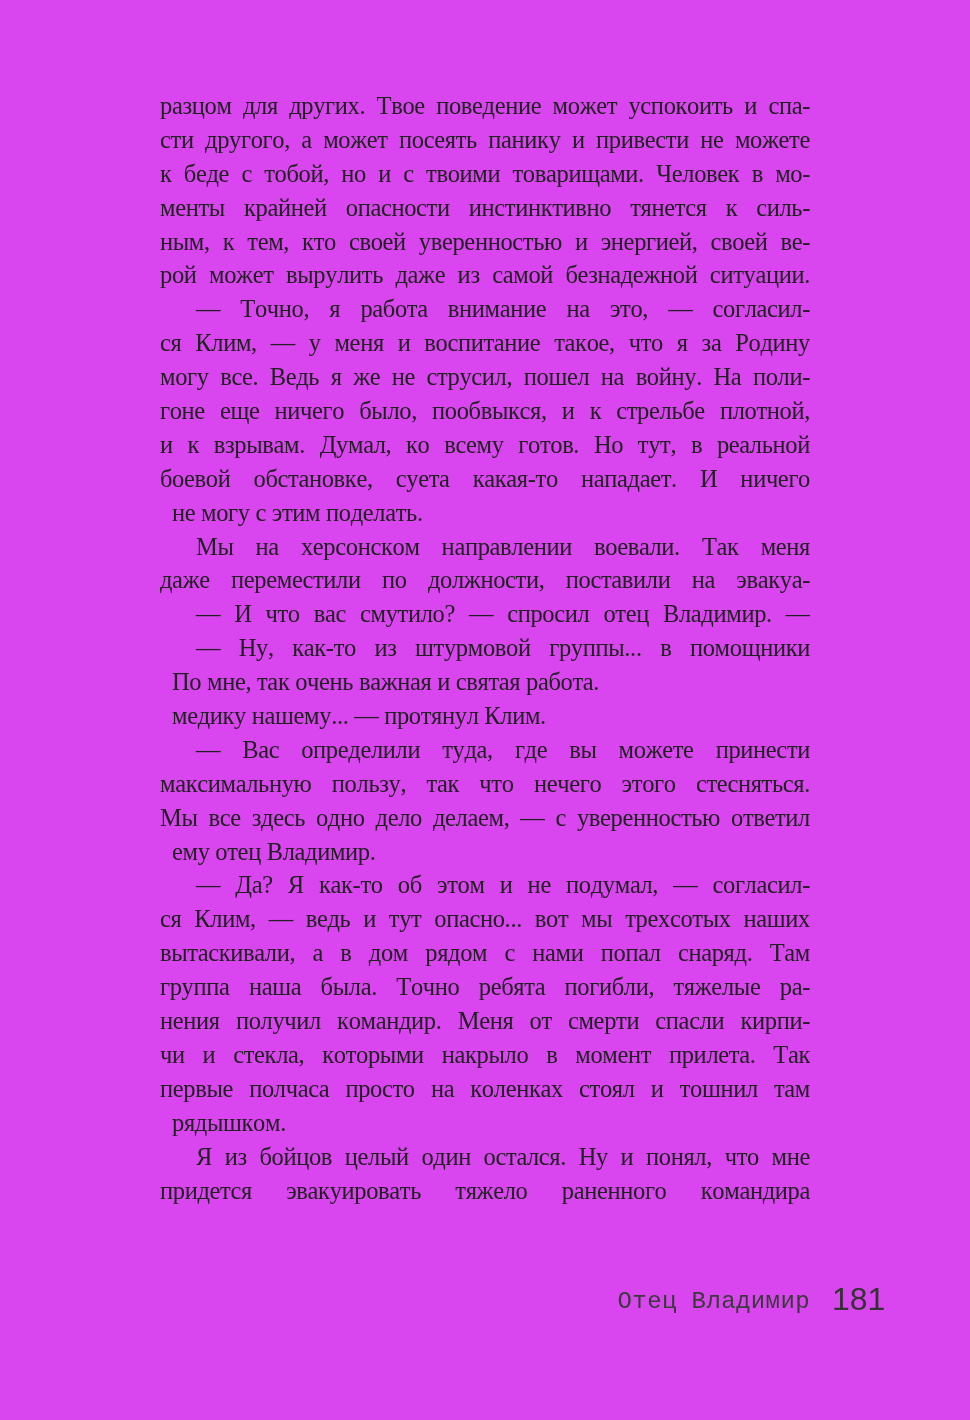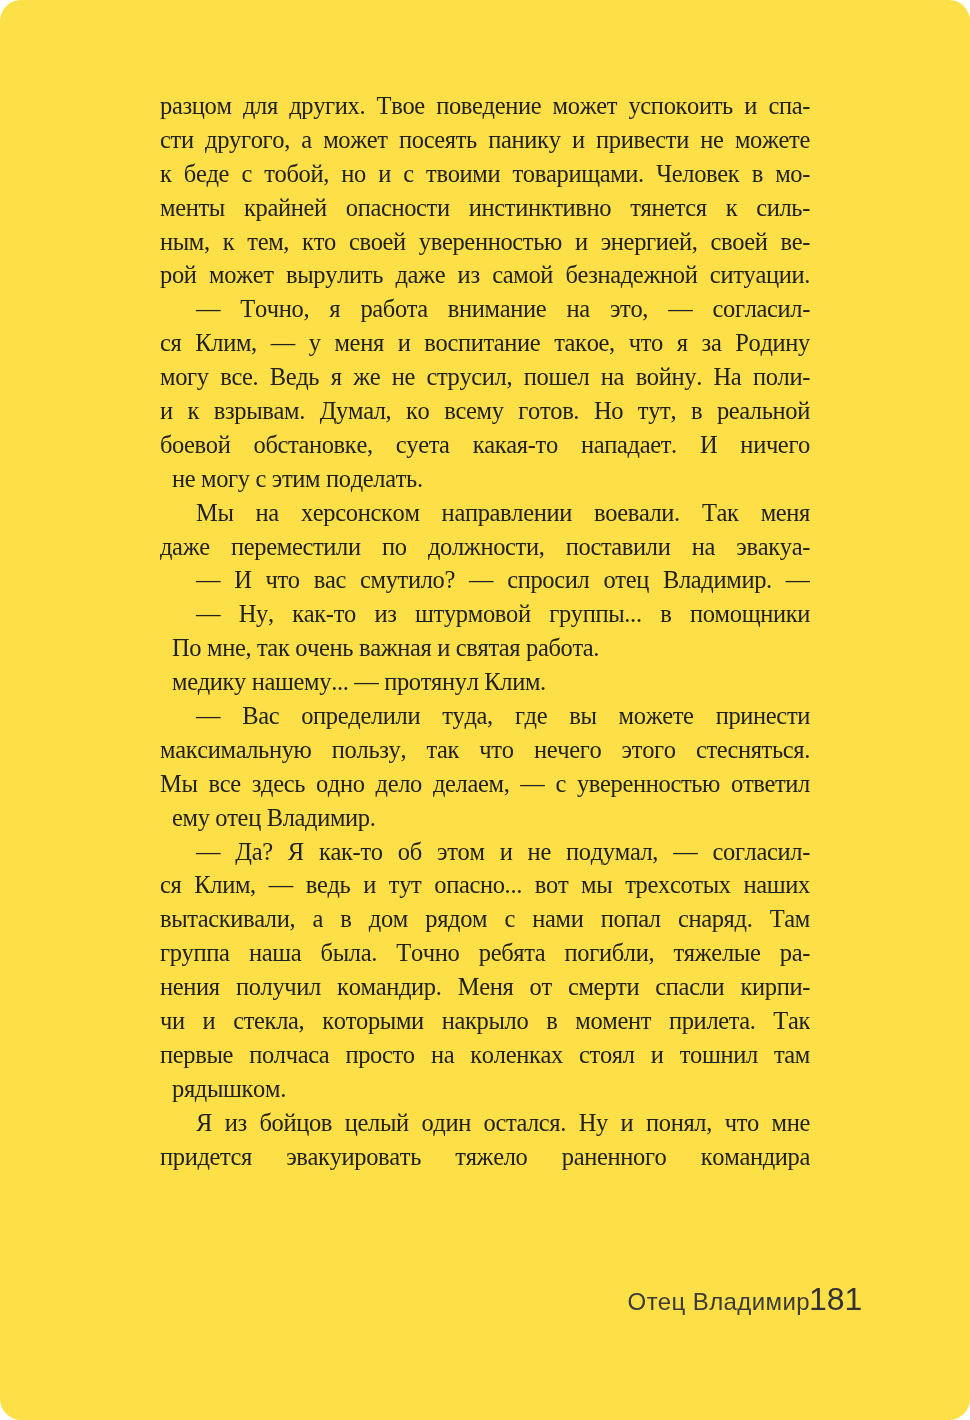--- a/index.html
+++ b/index.html
@@ -4,23 +4,22 @@
 <style>
   html, body {
     margin: 0;
     padding: 0;
     background: #ffffff;
   }
   .page {
     position: relative;
     width: 970px;
     height: 1420px;
-    background: #fde047;
+    background: #d946ef;
     overflow: hidden;
-    border-radius: 21px;
   }
   .text-block {
     position: absolute;
     left: 160px;
     top: 89px;
     width: 650px;
     color: #212121;
     font-family: "Liberation Serif", "DejaVu Serif", serif;
     font-size: 24.5px;
     line-height: 33.9px;
@@ -39,29 +38,29 @@
   }
   .line.para-end {
     text-align: left;
     text-align-last: left;
     margin-left: 12px;
   }
   .footer-title {
     position: absolute;
     top: 1288px;
     right: 160px;
-    font-family: Liberation Sans, sans-serif;
+    font-family: Liberation Mono, monospace;
     font-size: 24px;
     letter-spacing: 0.4px;
     color: #3a3a3a;
   }
   .footer-page-number {
     position: absolute;
     top: 1281px;
-    left: 809px;
+    left: 832px;
     font-family: "Liberation Sans", "DejaVu Sans", sans-serif;
     font-size: 32px;
     color: #333333;
   }
 </style>
 </head>
 <body>
 
 <div class="page">
 
@@ -69,20 +68,21 @@
 
   <div class="line">разцом для других. Твое поведение может успокоить и спа-</div>
       <div class="line">сти другого, а может посеять панику и привести не можете</div>
       <div class="line">к беде с тобой, но и с твоими товарищами. Человек в мо-</div>
       <div class="line">менты крайней опасности инстинктивно тянется к силь-</div>
       <div class="line">ным, к тем, кто своей уверенностью и энергией, своей ве-</div>
       <div class="line">рой может вырулить даже из самой безнадежной ситуации.</div>
       <div class="line indent">— Точно, я работа внимание на это, — согласил-</div>
       <div class="line">ся Клим, — у меня и воспитание такое, что я за Родину</div>
       <div class="line">могу все. Ведь я же не струсил, пошел на войну. На поли-</div>
+      <div class="line">гоне еще ничего было, пообвыкся, и к стрельбе плотной,</div>
       <div class="line">и к взрывам. Думал, ко всему готов. Но тут, в реальной</div>
       <div class="line">боевой обстановке, суета какая-то нападает. И ничего</div>
       <div class="line para-end">не могу с этим поделать.</div>
       <div class="line indent">Мы на херсонском направлении воевали. Так меня</div>
       <div class="line">даже переместили по должности, поставили на эвакуа-</div>
       <div class="line indent">— И что вас смутило? — спросил отец Владимир. —</div>
       <div class="line indent">— Ну, как-то из штурмовой группы... в помощники</div>
       <div class="line para-end">По мне, так очень важная и святая работа.</div>
       <div class="line para-end">медику нашему... — протянул Клим.</div>
       <div class="line indent">— Вас определили туда, где вы можете принести</div>

